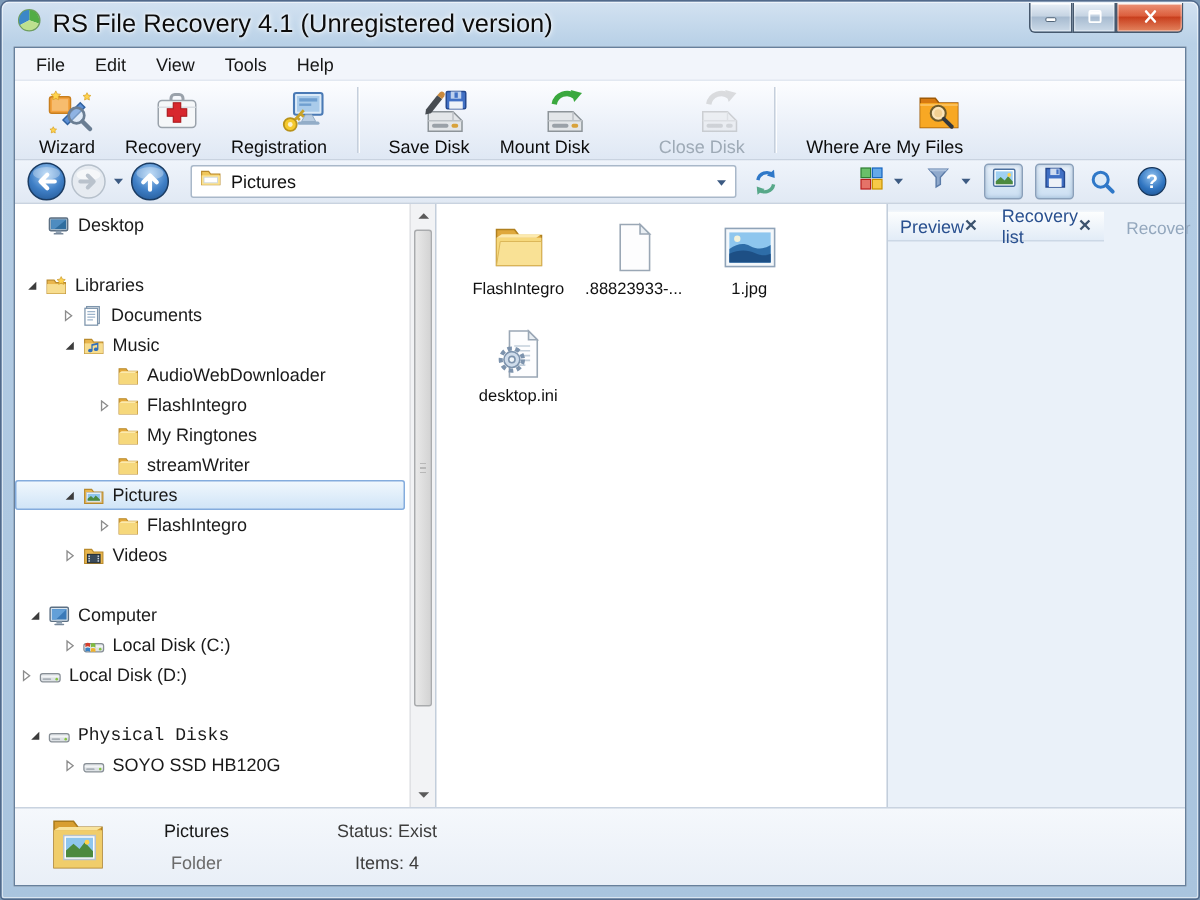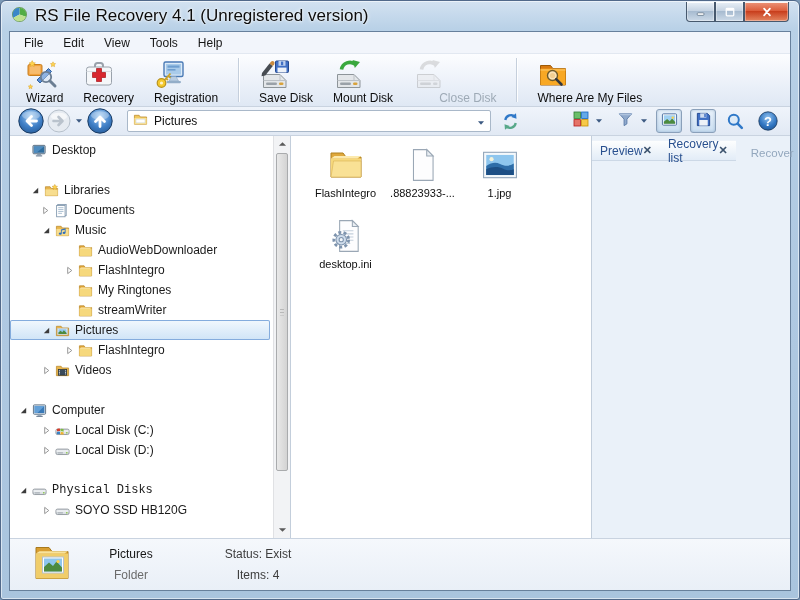--- a/index.html
+++ b/index.html
@@ -26,21 +26,21 @@
 
   
   .client { position:absolute; top:30px; left:8px; right:8px; bottom:8px; background:#eef3fa;
     border:1px solid #67809c; display:flex; flex-direction:column; }
 
   .menubar { height:22px; background:#f2f5fb; border-bottom:1px solid #e2e8f1; display:flex; align-items:center; padding-left:4px; }
   .menu-item { font-size:12px; color:#161616; padding:3px 10px; cursor:default; }
 
   .toolbar { height:53px; background:linear-gradient(#fcfdff,#ecf1f9 55%,#dfe8f4); border-bottom:1px solid #c9d3e0;
     display:flex; align-items:stretch; padding-left:6px; }
-  .tb-btn { display:flex; flex-direction:column; align-items:flex-start; padding:3px 9px 0; margin:1px; font-size:12px; color:#0c0c0c; }
+  .tb-btn { display:flex; flex-direction:column; align-items:flex-end; padding:3px 9px 0; margin:1px; font-size:12px; color:#0c0c0c; }
   .tb-btn .ic { height:34px; display:flex; align-items:center; }
   .tb-btn svg { width:32px; height:32px; }
   .tb-btn.disabled .ic { opacity:.45; filter:grayscale(1); }
   .tb-btn.disabled .tb-label { color:#9eaab6;margin-left:26px; }
   .tb-sep { width:1px; background:#c5cfdc; box-shadow:1px 0 0 rgba(255,255,255,.9); margin:4px 10px; }
 
   
   .navbar { height:29px; background:linear-gradient(#eff4fb,#e1e9f4); border-bottom:1px solid #c9d3e0;
     display:flex; align-items:center; padding:0 12px 0 8px; }
   .nav-circle svg { display:block; }
@@ -409,21 +409,21 @@
                   <rect x="1" y="2.5" width="13" height="9" rx="1" fill="#9fb6c9" stroke="#5d7083"></rect>
                   <rect x="2.2" y="3.7" width="10.6" height="6.6" fill="#2f6d9e"></rect>
                   <path d="M2.2 3.7 h10.6 l-8 6.6 h-2.6 Z" fill="#4e8cc0"></path>
                   <rect x="5.5" y="11.5" width="4" height="1.6" fill="#8a9cae"></rect>
                   <rect x="4" y="13.1" width="7" height="1.2" rx=".5" fill="#76879a"></rect>
                 </svg>
               </span>
               <span class="tw-label">Desktop</span>
             </div>
             <div class="tree-gap"></div>
-            <div class="tree-row" style="padding-left: 18px;">
+            <div class="tree-row" style="padding-left: 4px;">
               <span class="tw-exp">
                 <svg viewBox="0 0 10 10">
                   <path d="M8 2 V8 H2 Z" fill="#3c3c3c"></path>
                 </svg>
               </span>
               <span class="tw-ic">
                 <svg viewBox="0 0 16 16">
                   <path d="M1.5 4 h5 l1.3 1.8 H14.5 V13.5 H1.5 Z" fill="#e9b64d" stroke="#b98a2c" stroke-width=".8"></path>
                   <rect x="1.5" y="6.8" width="13" height="6.7" fill="#f7dd8f"></rect>
                   <path d="M11.5 1.5 l.9 1.8 2 .3 -1.45 1.4 .35 2 -1.8 -.95 -1.8 .95 .35 -2 -1.45 -1.4 2 -.3 Z" fill="#ffd34e" stroke="#c9992a" stroke-width=".5"></path>
@@ -594,21 +594,21 @@
                   <g transform="translate(1.5 4.5) scale(.55)">
                     <path d="M1 3.5 C3 2 5 2 7 3.2 L7 8 C5 6.8 3 6.8 1 8.2 Z" fill="#d53f2c"></path>
                     <path d="M8 3.8 C10 2.6 12 2.6 14 4 L14 8.8 C12 7.4 10 7.4 8 8.6 Z" fill="#7fba42"></path>
                     <path d="M1 9.5 C3 8.2 5 8.2 7 9.4 L7 14 C5 12.9 3 12.9 1 14.2 Z" fill="#3b82c4"></path>
                     <path d="M8 10 C10 8.8 12 8.8 14 10.2 L14 14.8 C12 13.6 10 13.6 8 14.8 Z" fill="#f0b32f"></path>
                   </g>
                 </svg>
               </span>
               <span class="tw-label">Local Disk (C:)</span>
             </div>
-            <div class="tree-row" style="padding-left: 29px;">
+            <div class="tree-row" style="">
               <span class="tw-exp">
                 <svg viewBox="0 0 10 10">
                   <path d="M3 1.5 L7.5 5 L3 8.5 Z" fill="#fff" stroke="#8c8c8c"></path>
                 </svg>
               </span>
               <span class="tw-ic">
                 <svg viewBox="0 0 16 16">
                   <rect x="1" y="6.5" width="14" height="5.8" rx="1.6" fill="#dde1e5" stroke="#878e95" stroke-width=".9"></rect>
                   <path d="M1.6 8.6 h12.8" stroke="#f2f4f6" stroke-width="1.4"></path>
                   <circle cx="12.6" cy="10.4" r=".9" fill="#86c443"></circle>

